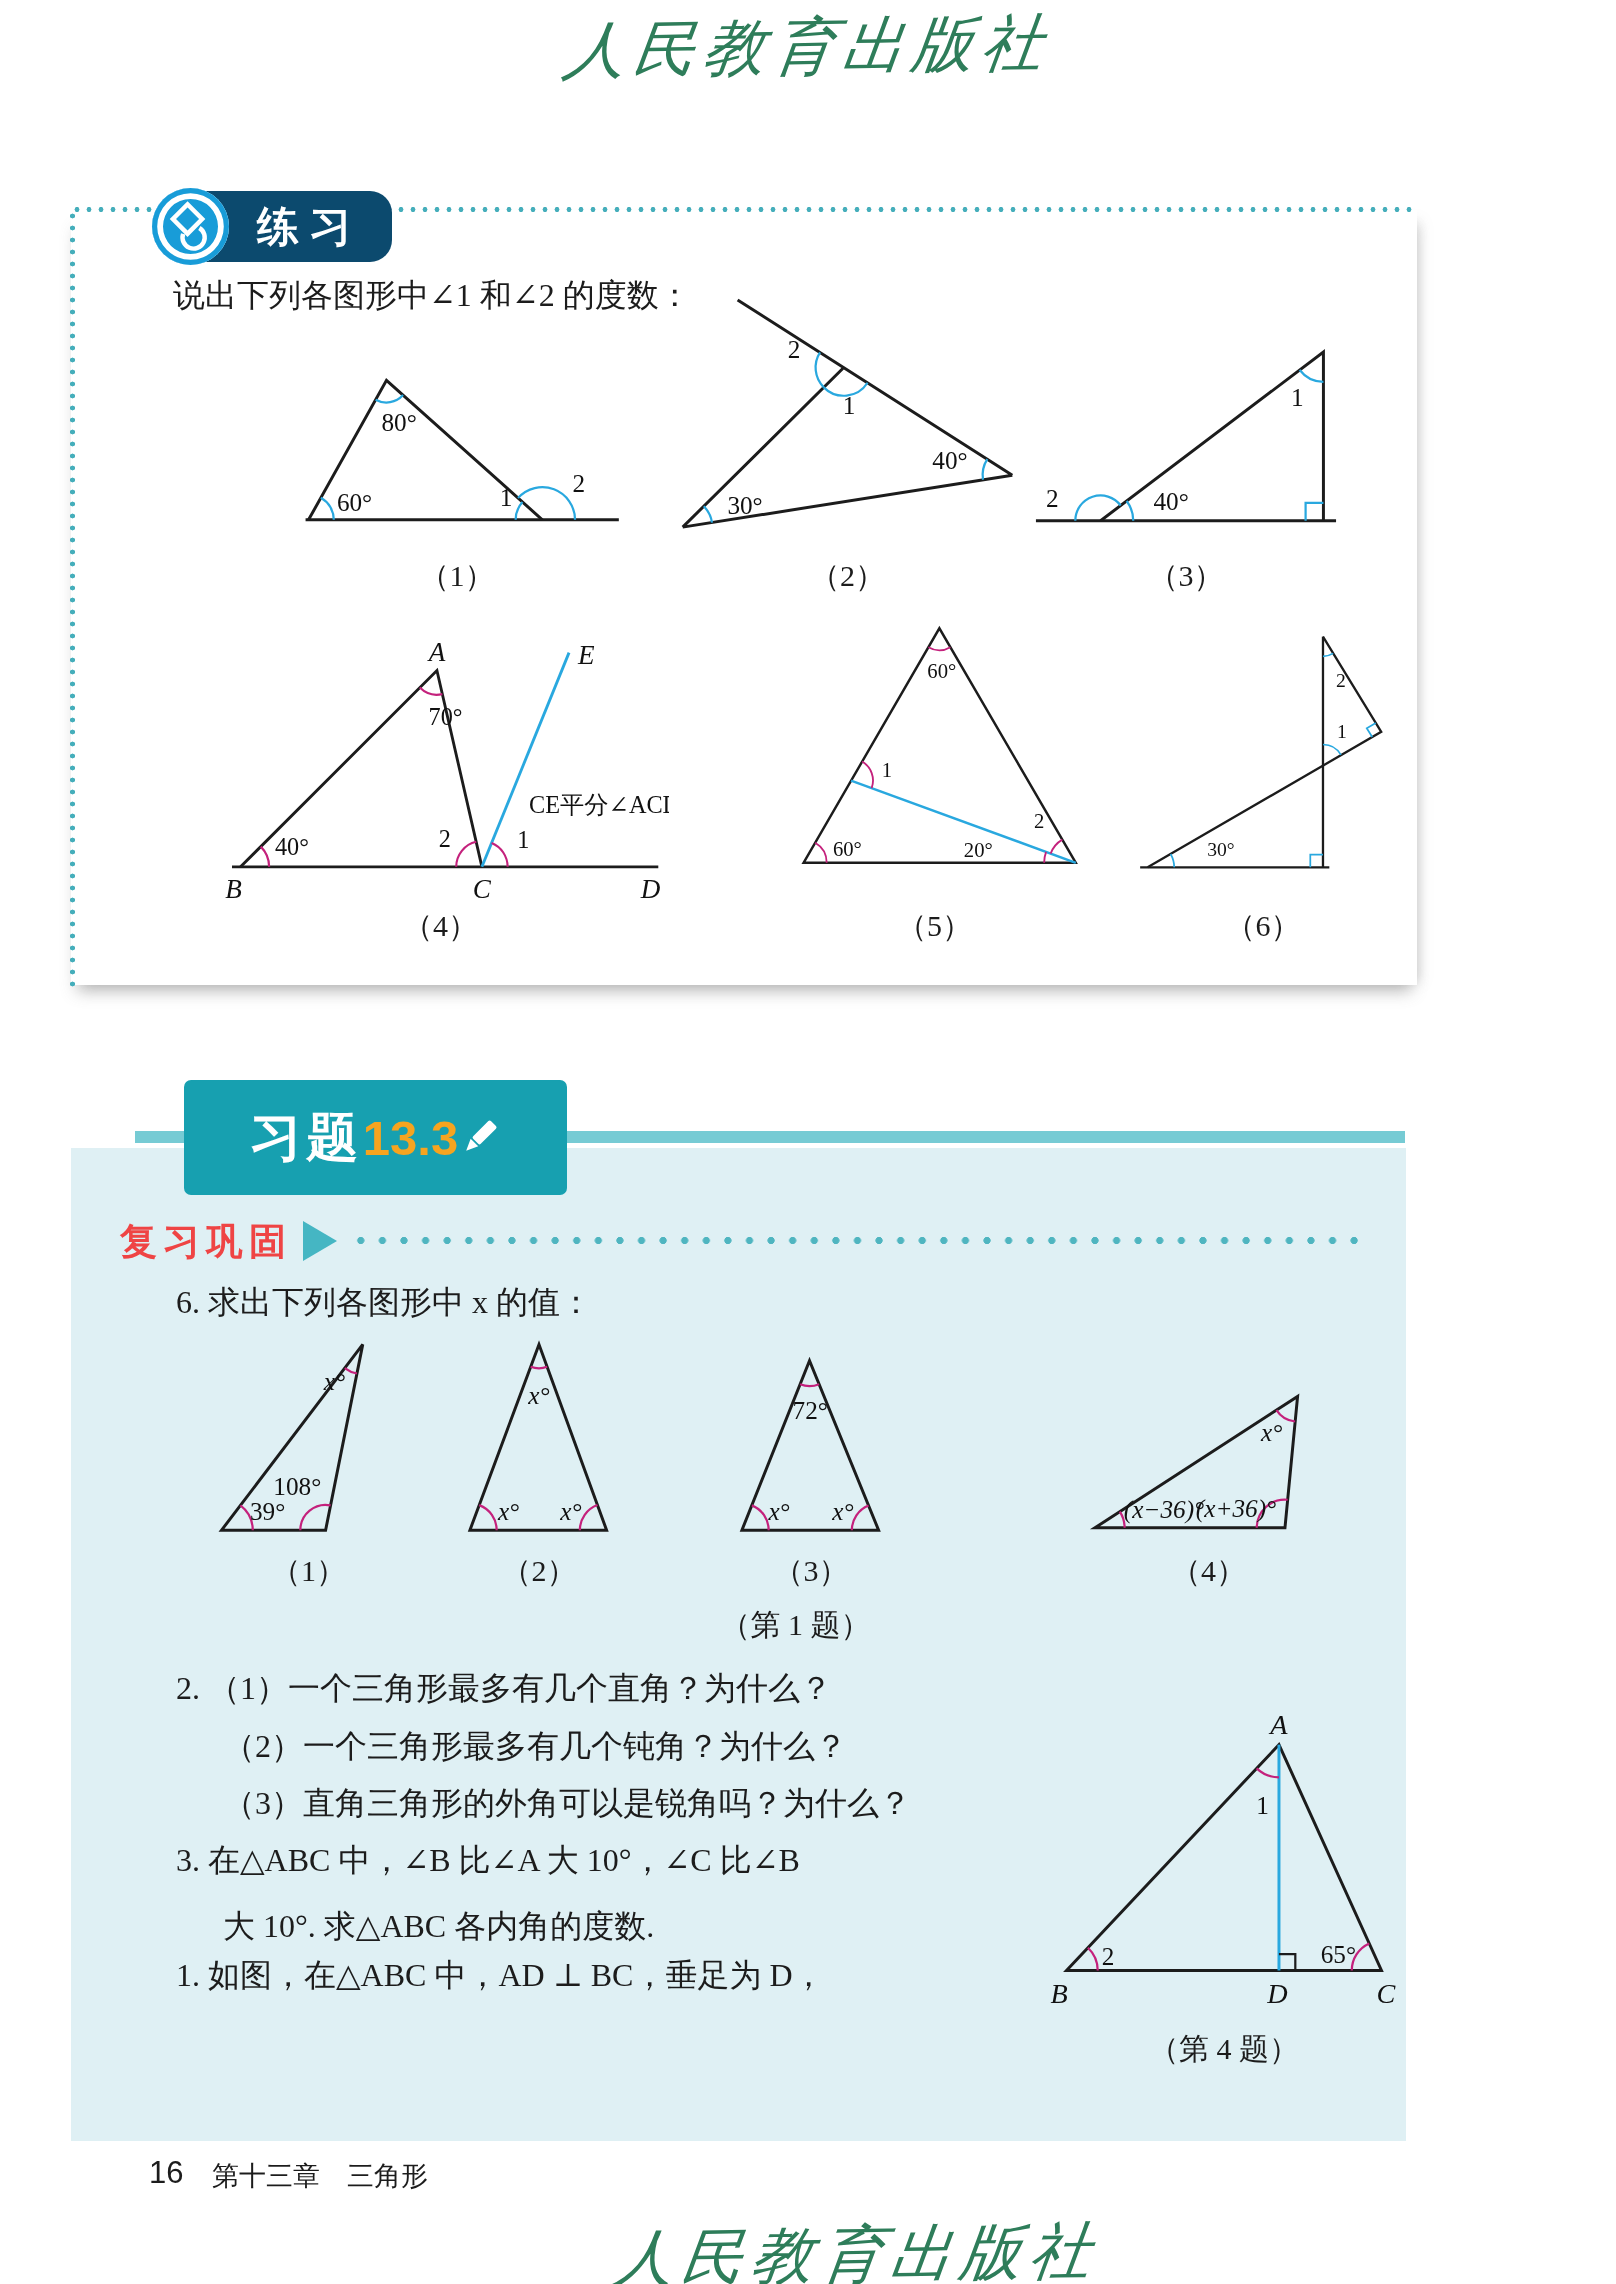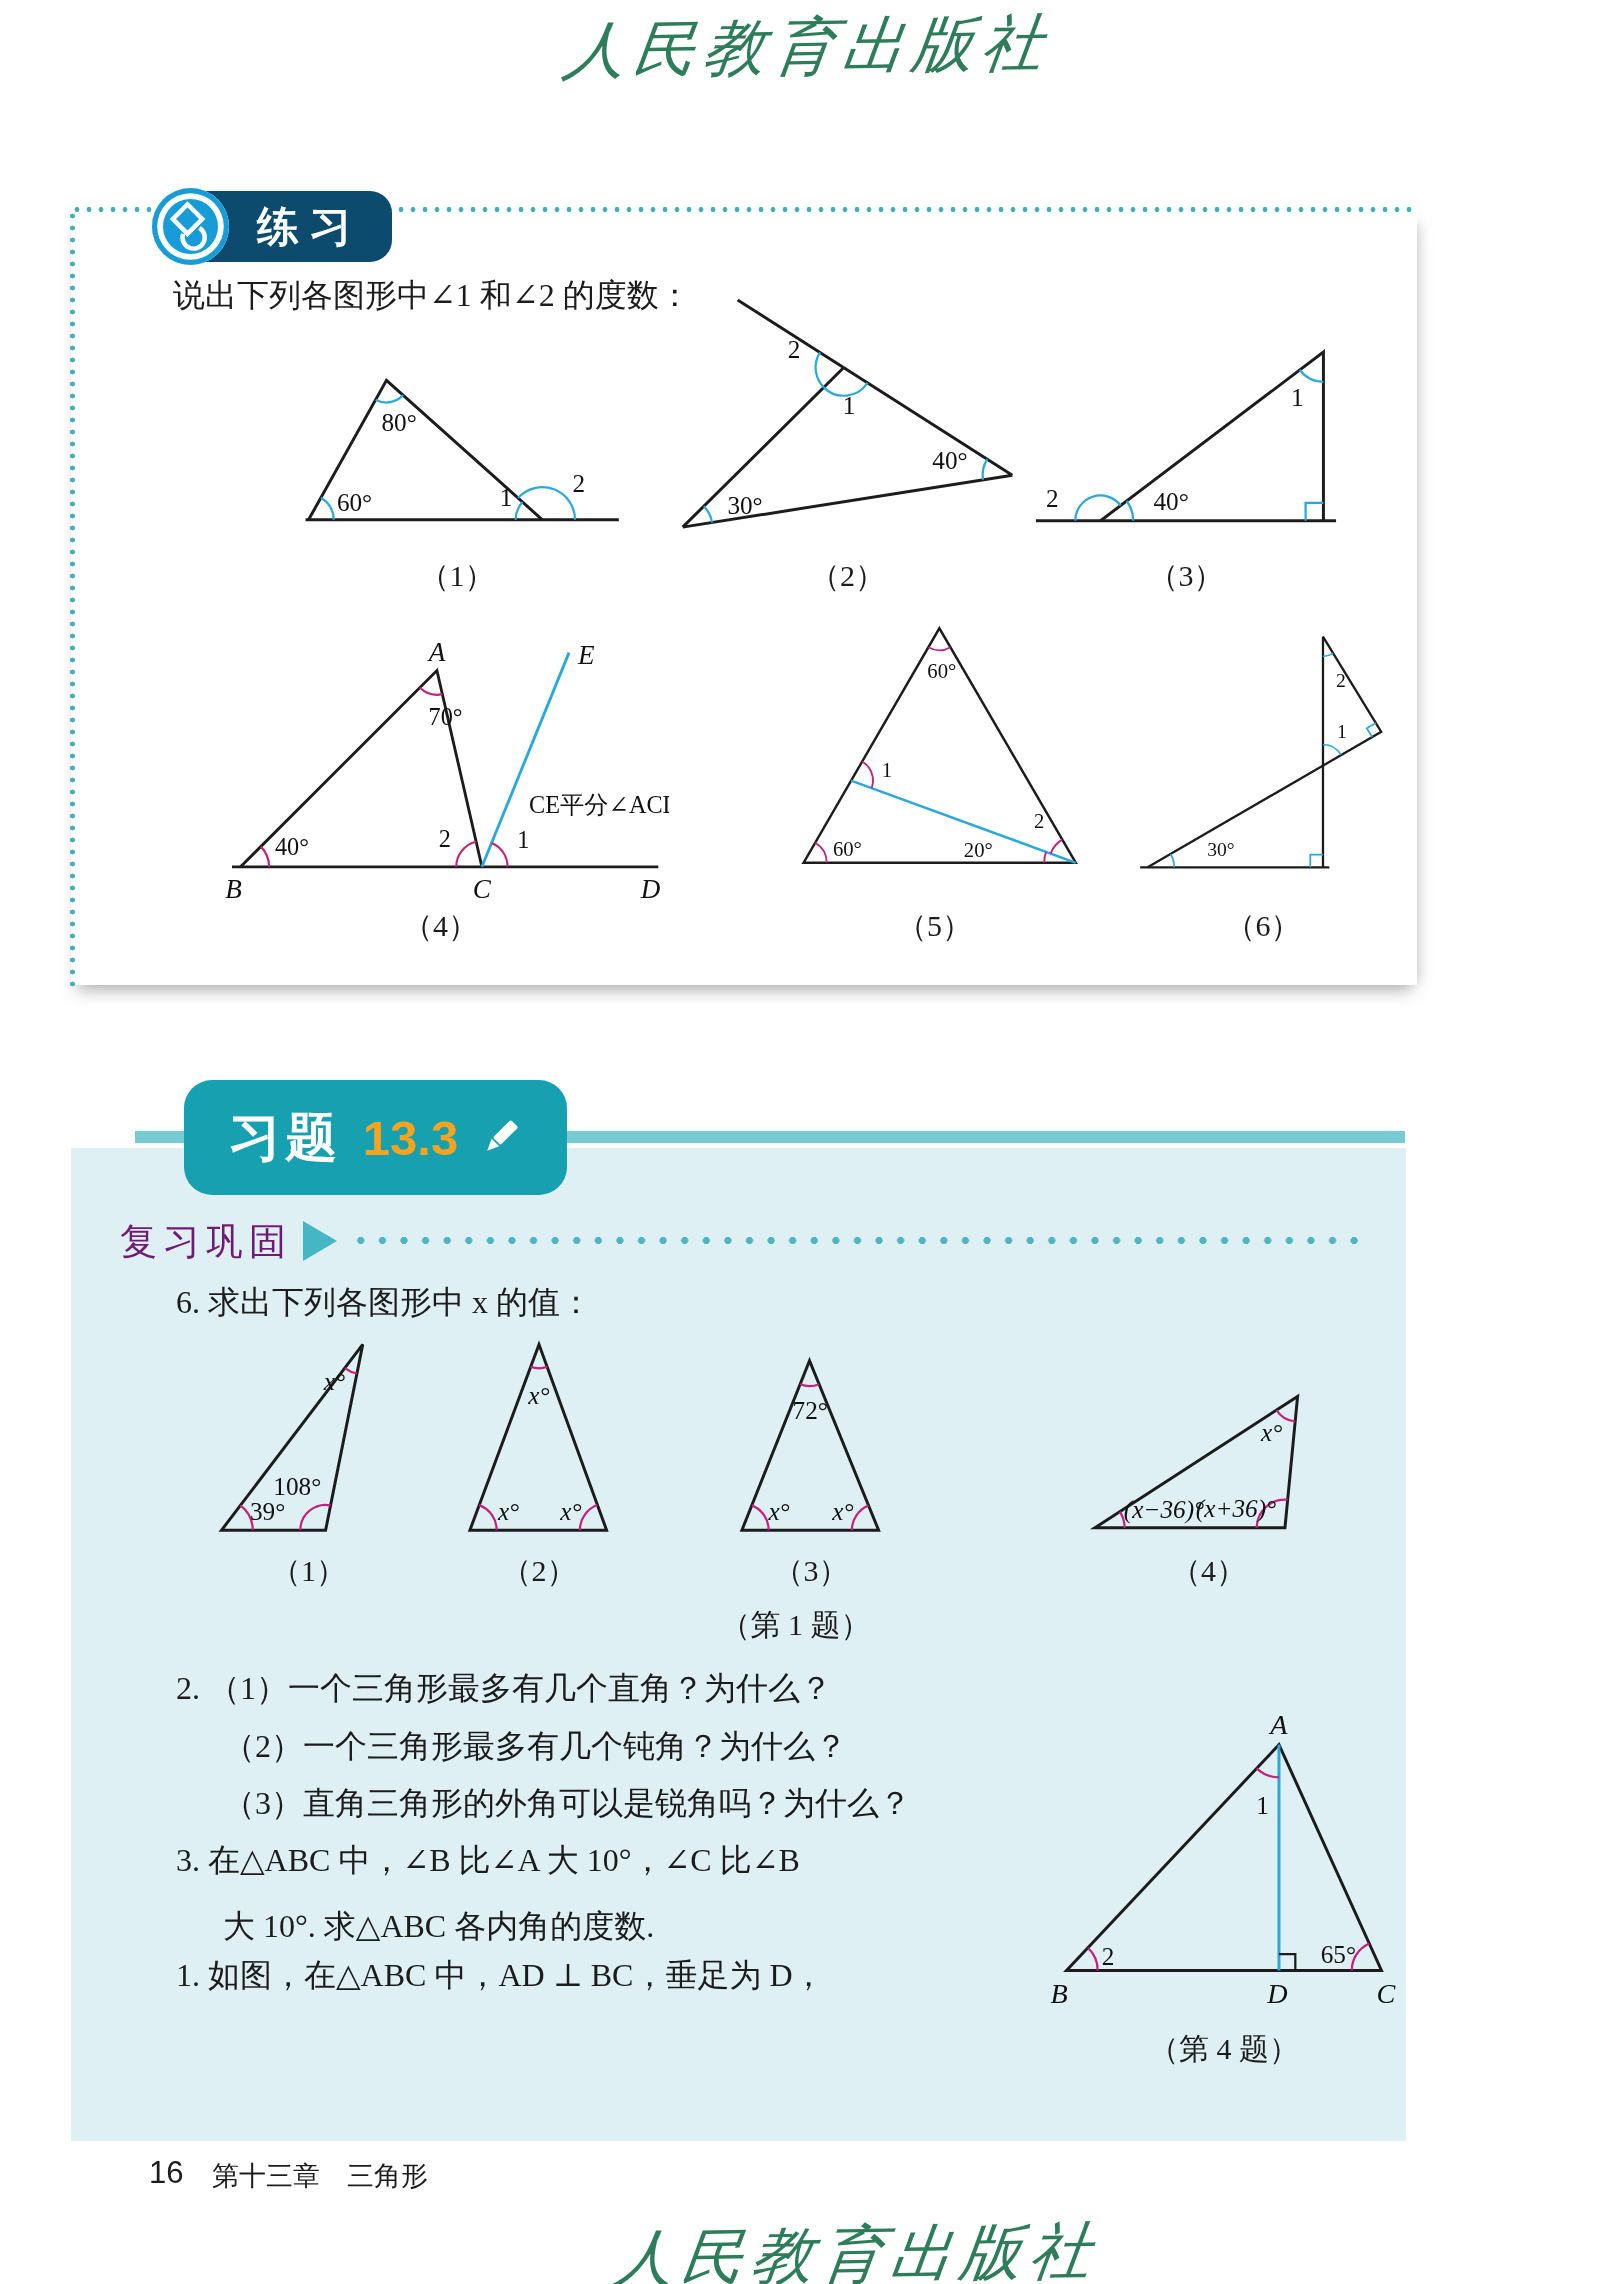--- a/index.html
+++ b/index.html
@@ -21,26 +21,26 @@
   .badge-blue .label{color:#fff;font-weight:bold;font-size:42px;letter-spacing:10.4px;
                      font-family:"Liberation Sans","DejaVu Sans",sans-serif;padding-left:77px;}
   .badge-circle{border-radius:50%;background:#189cd8;box-shadow:inset 0 0 0 5.2px #189cd8, inset 0 0 0 11px #ffffff;}
 
   .prompt{font-size:32px;}
   .figcap{font-size:30px;text-align:center;}
 
   
   .panel{background:#dff0f4;}
   .band{background:#76cbd4;}
-  .badge-teal{background:#17a0b0;border-radius:28px;display:flex;align-items:center;justify-content:center;gap:21px;}
+  .badge-teal{background:#17a0b0;border-radius:7px;display:flex;align-items:center;justify-content:center;}
   .badge-teal .zh{color:#ffffff;font-weight:bold;font-size:52px;letter-spacing:4.5px;
                   font-family:"Liberation Sans","DejaVu Sans",sans-serif;}
   .badge-teal .num{color:#f6a41f;font-weight:bold;font-size:49px;
                    font-family:"Liberation Sans","DejaVu Sans",sans-serif;}
-  .sec-head{color:#701a75;font-weight:normal;font-size:37px;letter-spacing:6px;
+  .sec-head{color:#ef4444;font-weight:bold;font-size:37px;letter-spacing:6px;
             font-family:"Liberation Sans","DejaVu Sans",sans-serif;}
   .arrow-right{width:0;height:0;border-top:20px solid transparent;border-bottom:20px solid transparent;
                border-left:34px solid #45b6c3;}
   .dots-h-big{background-image:radial-gradient(circle,#4fb5c0 3.3px,rgba(0,0,0,0) 3.9px);
               background-size:21.6px 9px;background-repeat:repeat-x;background-position:left center;height:9px;}
 
   .ptext{font-size:32px;white-space:nowrap;}
 
   
   svg text{font-family:"Liberation Serif","DejaVu Serif",serif;font-size:34px;fill:#111;}

